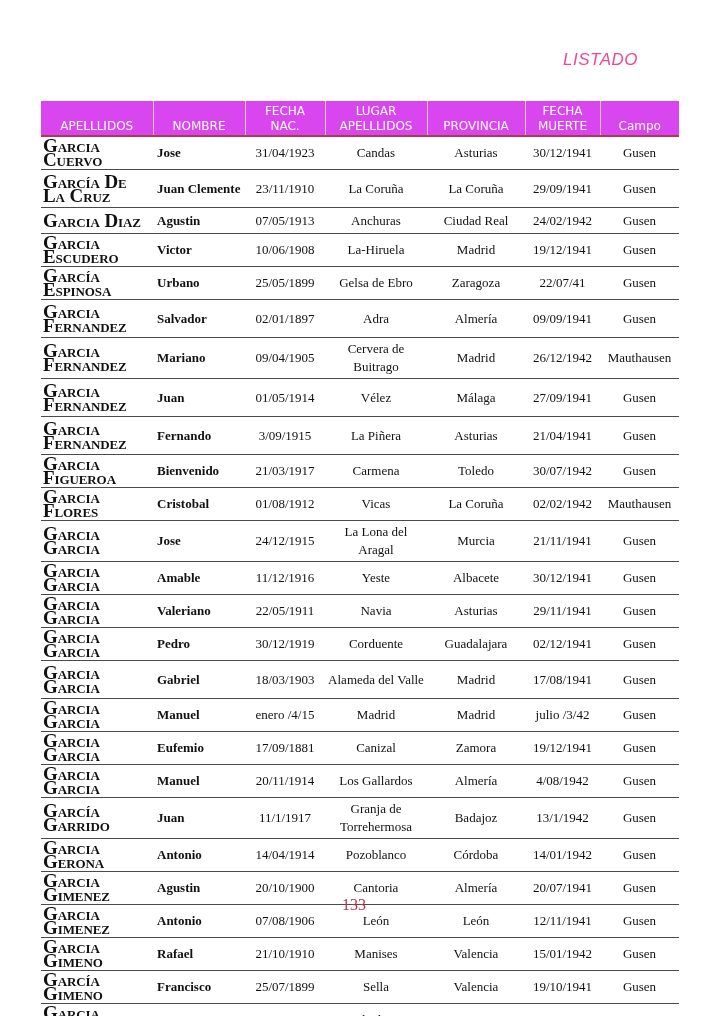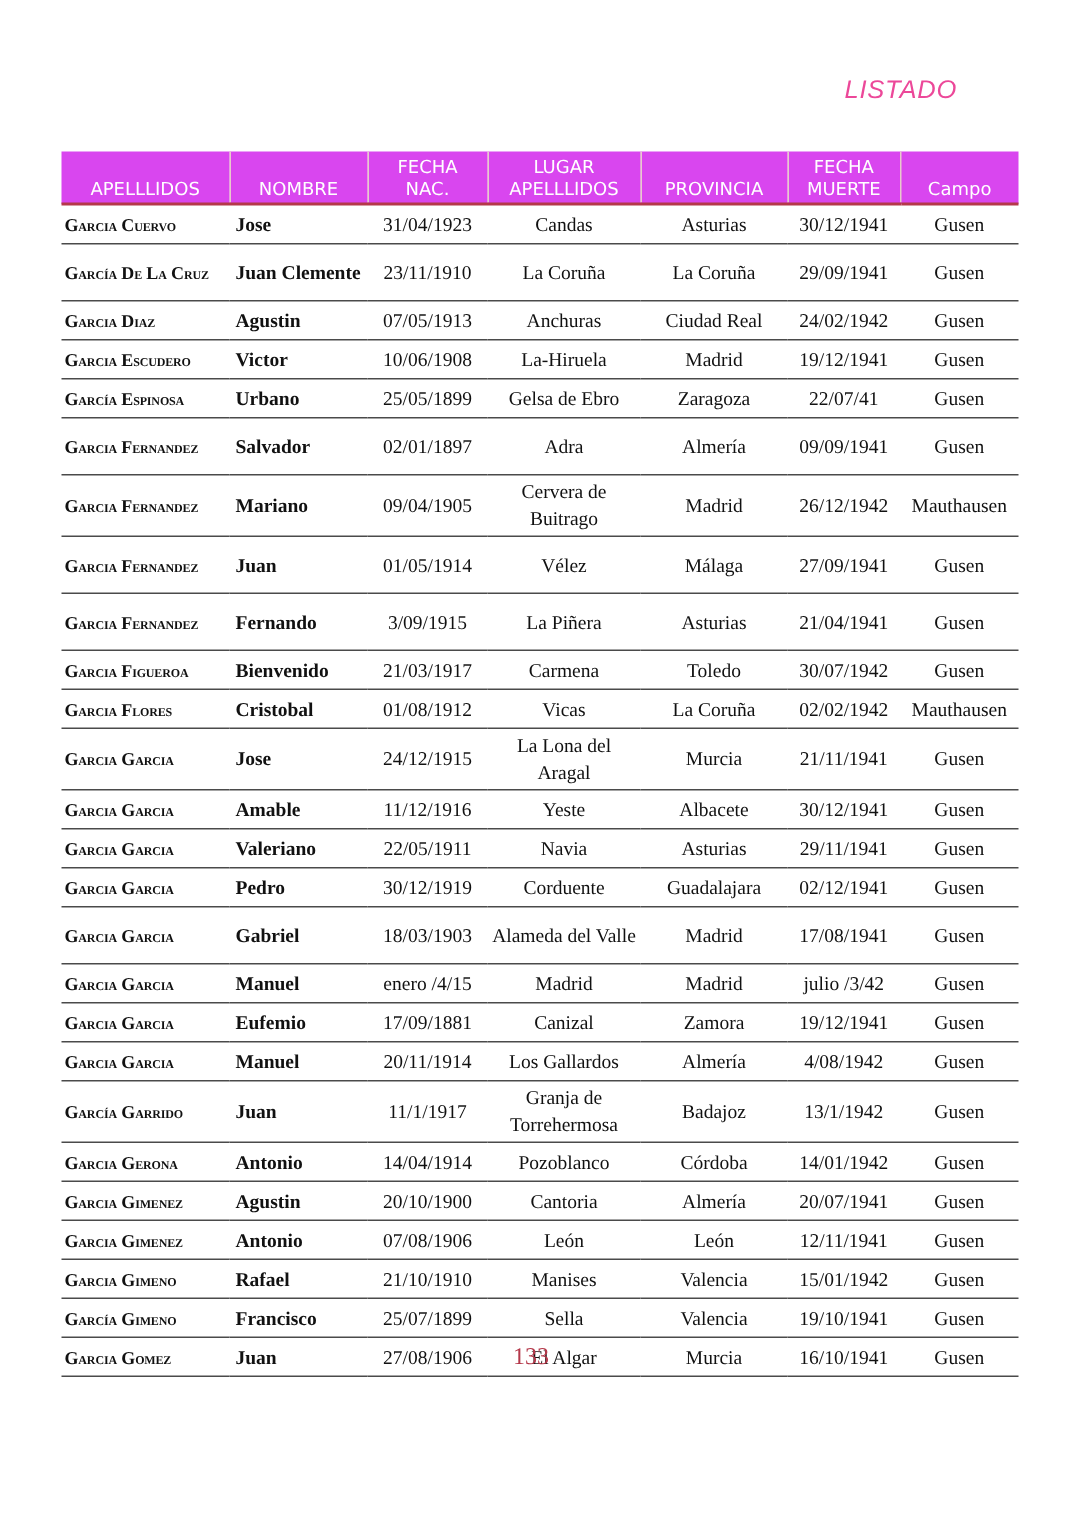--- a/index.html
+++ b/index.html
@@ -4,21 +4,21 @@
   <style>
     html, body { margin: 0; padding: 0; background: #ffffff; }
     body { width: 720px; height: 1016px; position: relative; overflow: hidden; font-family: "DejaVu Serif", "Liberation Serif", serif; color: #111; }
     .running-head { position: absolute; top: 50px; right: 82px; font-family: Liberation Sans, sans-serif; font-style: italic; font-size: 17px; color: #ec4899; letter-spacing: 0.5px; text-align: right; }
     table.listado { position: absolute; top: 101px; left: 41px; width: 638px; border-collapse: collapse; table-layout: fixed; }
     table.listado th { background: #d946ef; color: #ffffff; font-family: "DejaVu Sans", "Liberation Sans", sans-serif; font-weight: normal; font-size: 12px; line-height: 15px; vertical-align: bottom; padding: 2px 3px 1px 3px; border-left: 1px solid #e8c9cb; border-bottom: 2px solid #b4384a; height: 31px; }
     table.listado th:first-child { border-left: none; text-align: left; }
     table.listado th.left { text-align: center; }
     table.listado th.center { text-align: center; }
     table.listado td { font-family: "Liberation Serif", serif; font-size: 13px; line-height: 18px; padding: 2px 2px; border-bottom: 1.5px solid #4a4a4a; text-align: center; vertical-align: middle; }
-    table.listado td.surname { text-align: left; font-weight: bold; font-variant: small-caps; font-size: 12px; line-height: 14px; letter-spacing: -0.1px; }
+    table.listado td.surname { text-align: left; font-weight: bold; font-variant: small-caps; font-size: 19px; line-height: 14px; letter-spacing: -0.1px; }
     table.listado td.name { text-align: left; font-weight: bold; line-height: 14px; padding-left: 4px; }
     table.listado tr.tall td { height: 33px; }
     table.listado tr td { height: 21px; }
     .page-number { position: absolute; top: 896px; left: 0; width: 708px; text-align: center; font-family: "Liberation Serif", serif; font-size: 16px; color: #b4384a; }
   </style>
 </head>
 <body>
 
 <div class="running-head">LISTADO</div>
 

